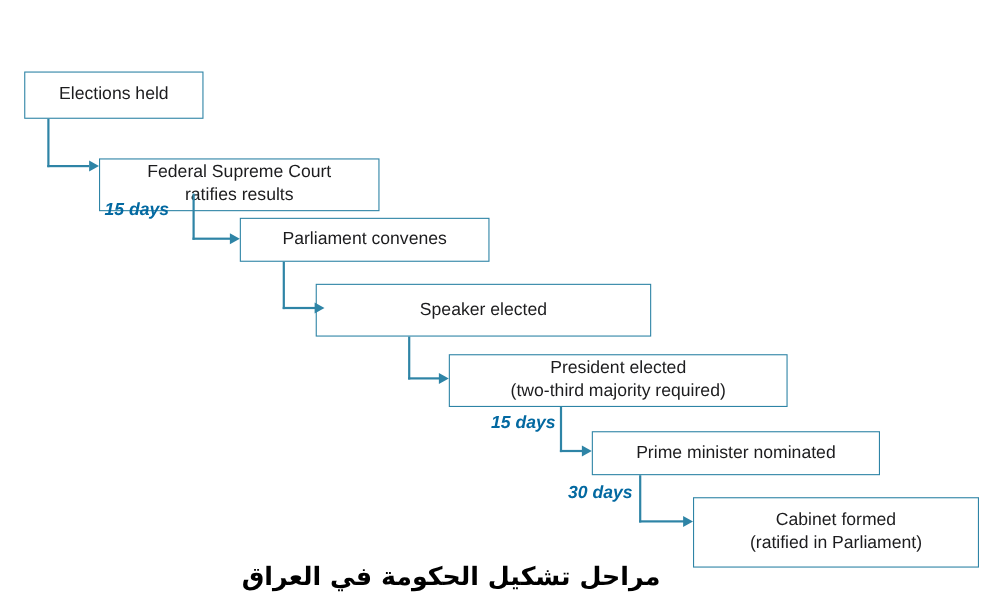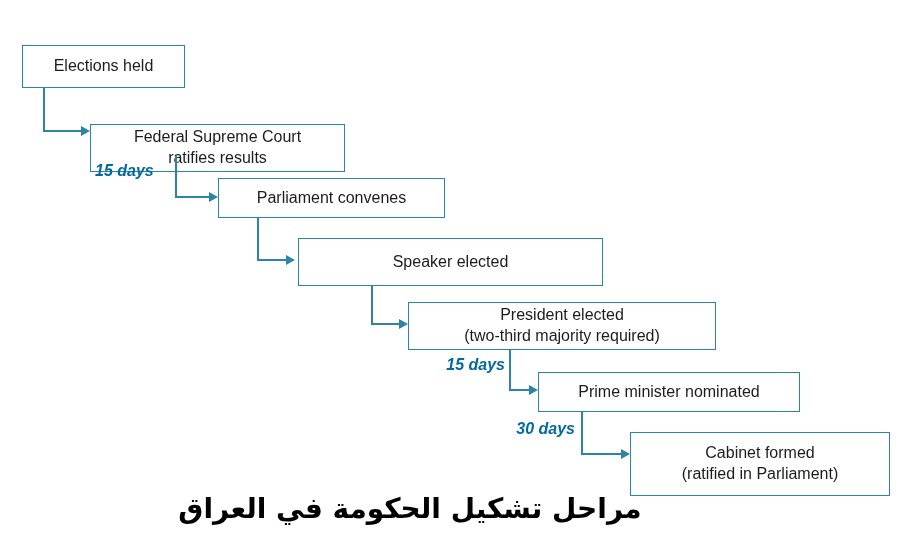--- a/index.html
+++ b/index.html
@@ -1,21 +1,21 @@
 <!DOCTYPE html>
 <html><head>
 <meta charset="utf-8">
 <style>
   * { margin:0; padding:0; box-sizing:border-box; }
   html,body { background:#ffffff; }
   body {
     width:915px; height:557px; position:relative; overflow:hidden;
     font-family:"Liberation Sans", sans-serif;
   }
-  .stage { position:absolute; inset:0; }
+  .stage { position:absolute; inset:0;margin-top:20px; }
   .box {
     position:absolute;
     background:#ffffff;
     border:1.5px solid #2e84a6;
     display:flex; flex-direction:column;
     align-items:center; justify-content:center;
     text-align:center;
     color:#1c1c1e;
     font-size:16px; line-height:1.3;
   }
@@ -33,21 +33,21 @@
     font-style:italic;
     font-weight:bold;
     font-size:16px;
   }
   .delay-right { text-align:right; }
   .caption {
     position:absolute;
     direction:rtl;
     font-family:"DejaVu Sans", sans-serif;
     font-weight:bold;
-    font-size:28px;
+    font-size:23px;
     color:#000000;
     text-align:center;
   }
 </style>
 </head>
 <body>
 
 <div class="stage">
 
   <div class="box" style="left:22px; top:45px; width:163px; height:43px;">
@@ -56,21 +56,21 @@
 
   <div class="box" style="left:90px; top:124px; width:255px; height:48px;">
     <span>Federal Supreme Court</span>
     <span>ratifies results</span>
   </div>
 
   <div class="box" style="left:218px; top:178px; width:227px; height:40px;">
     <span>Parliament convenes</span>
   </div>
 
-  <div class="box" style="left:298px; top:238px; width:305px; height:48px;">
+  <div class="box" style="left:287px; top:238px; width:305px; height:48px;">
     <span>Speaker elected</span>
   </div>
 
   <div class="box" style="left:408px; top:302px; width:308px; height:48px;">
     <span>President elected</span>
     <span>(two-third majority required)</span>
   </div>
 
   <div class="box" style="left:538px; top:372px; width:262px; height:40px;">
     <span>Prime minister nominated</span>

